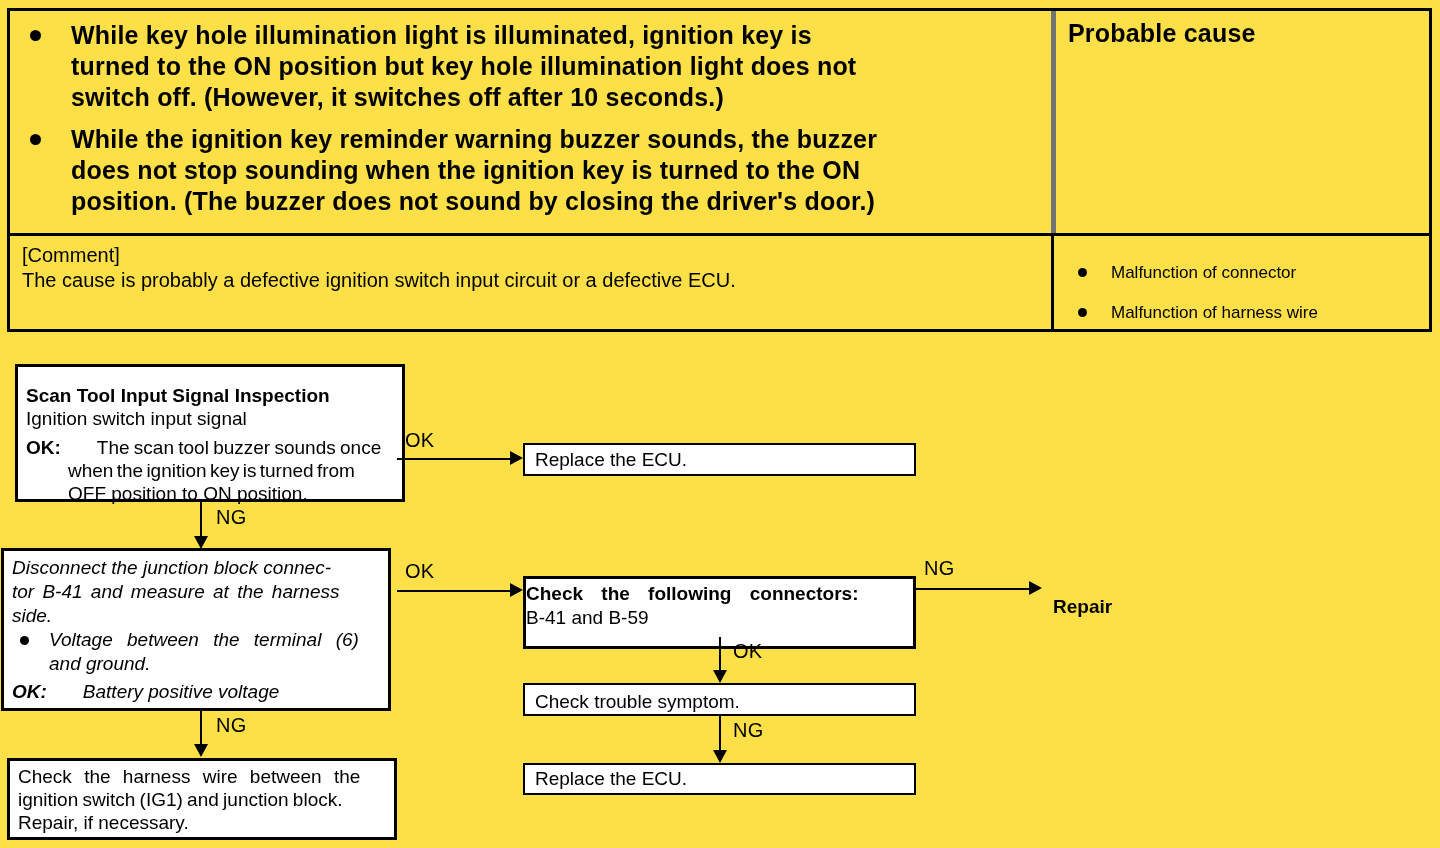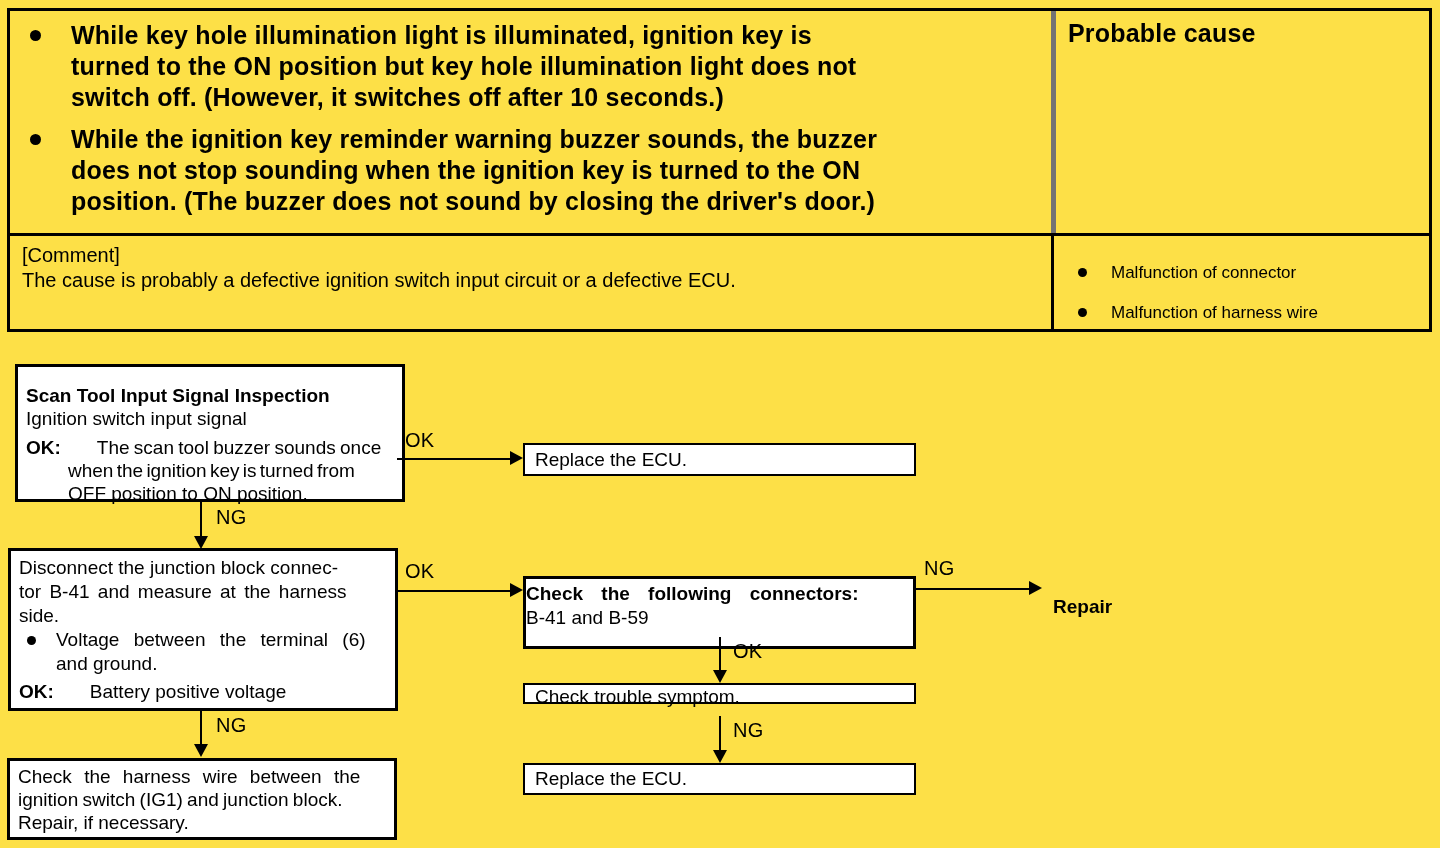--- a/index.html
+++ b/index.html
@@ -32,25 +32,25 @@
   .cause-text { margin-left:24px; }
 
   
   .fc-box {
     position:absolute; box-sizing:border-box; background:#fff;
     border:2px solid #000; font-size:19px; line-height:24px;
   }
   .b-thick { border-width:3px; }
   .bold { font-weight:bold; }
   .box-scan    { left:7px; top:364px; width:390px; height:138px; padding:17px 8px; line-height:23px;margin-left:8px; }
-  .box-disc    { left:8px; top:548px; width:390px; height:163px; padding:5px 8px; }
+  .box-disc    { left:1px; top:548px; width:390px; height:163px; padding:5px 8px;font-style:italic; }
   .box-harness { left:7px; top:758px; width:390px; height:82px;  padding:4px 8px; line-height:23px; }
   .box-ecu1    { left:523px; top:443px; width:393px; height:33px; display:flex; align-items:center; padding:0 10px; }
   .box-conn    { left:523px; top:576px; width:393px; height:73px; padding:3px 0; }
-  .box-sympt   { left:523px; top:683px; width:393px; height:21px; display:flex; align-items:flex-start; padding:0 10px; }
+  .box-sympt   { left:523px; top:683px; width:393px; height:33px; display:flex; align-items:flex-end; padding:0 10px; }
   .box-ecu2    { left:523px; top:763px; width:393px; height:32px; display:flex; align-items:center; padding:0 10px; }
 
   .okrow { display:flex; margin-top:6px;gap:28px; }
   .okw { font-weight:bold; margin-right:8px; white-space:nowrap; }
   .ok-ind { margin-left:42px; }
   .b2-bullet-row { display:flex; }
   .b2-bullet { flex:0 0 9px; width:9px; height:9px; border-radius:50%; background:#000; margin:8px 20px 0 8px; }
 
   
   .sq-a { word-spacing:-1px; }

